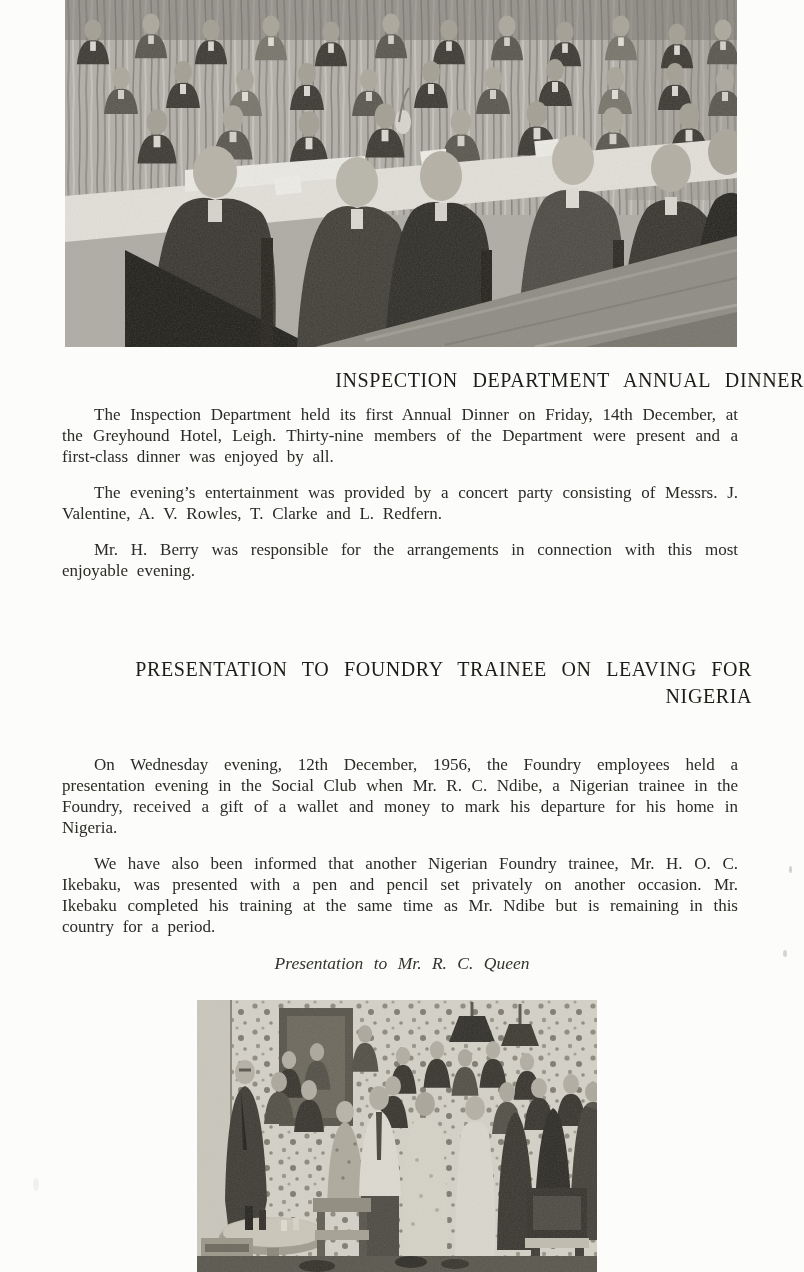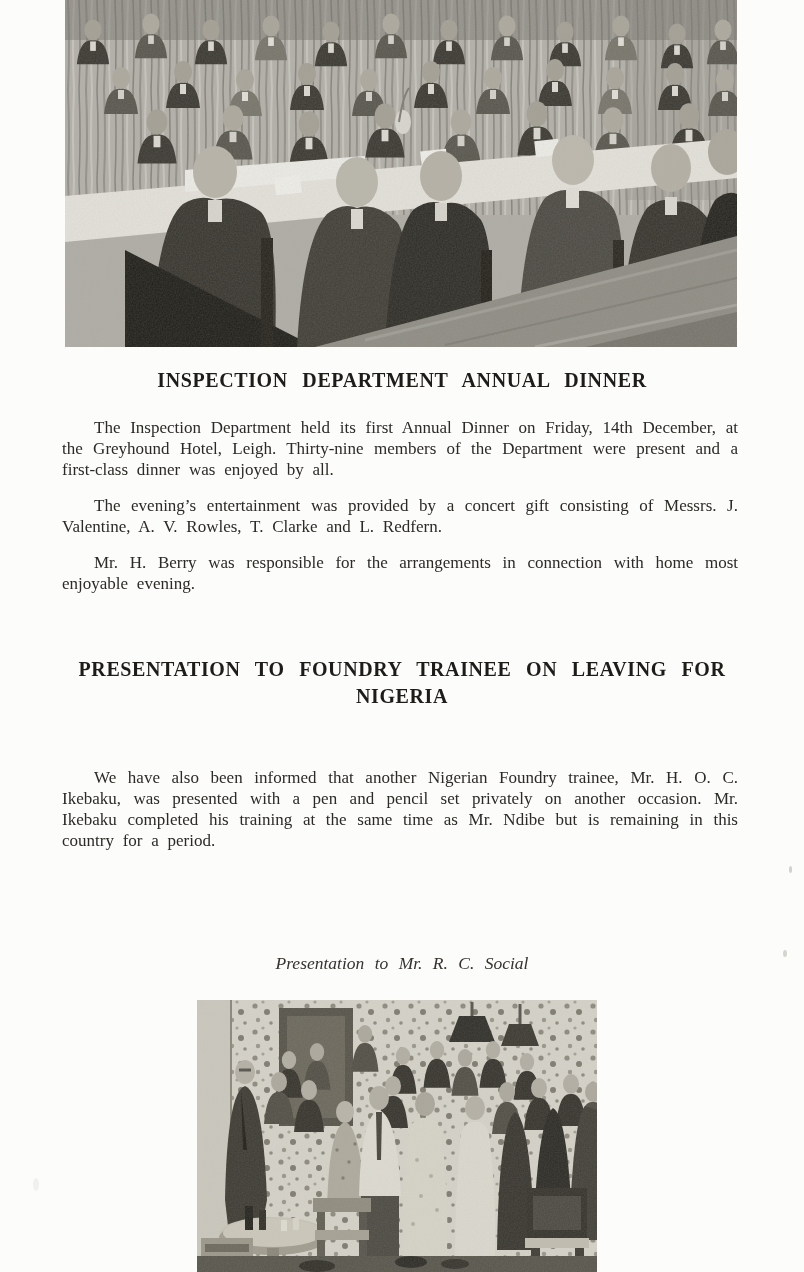--- a/index.html
+++ b/index.html
@@ -11,38 +11,38 @@
     overflow:hidden;
     font-family:"Liberation Serif","DejaVu Serif",serif;
     color:#2b2a27;
   }
   .photo{position:absolute;margin:0;padding:0;line-height:0;}
   .photo svg{display:block;}
   .photo-top{left:65px;top:0;width:672px;height:347px;}
   .photo-bottom{left:197px;top:1000px;width:400px;height:272px;}
   .headline{
     position:absolute;left:0;width:100%;
-    text-align:center;
-    font-weight:bold;
+    text-align:right;
+    font-weight:normal;
     color:#1d1c19;
     letter-spacing:0.6px;
     word-spacing:9px;
     margin:0;
   }
   .headline-1{top:368px;font-size:20px;line-height:24px;}
   .headline-2{top:656px;font-size:20px;line-height:27px;left:52px;width:700px;}
   .text-col{
     position:absolute;left:62px;width:676px;
     font-size:17px;line-height:21px;
     text-align:justify;
     word-spacing:4.5px;
   }
   .text-col-1{top:404px;}
   .text-col-2{top:754px;}
-  .text-col p{margin:13px 0 15px 0;text-indent:32px;}
+  .text-col p{margin:0 0 15px 0;text-indent:32px;}
   .caption{
     position:absolute;top:953px;left:0;width:100%;
     text-align:center;
     font-style:italic;
     font-size:17.5px;
     word-spacing:6px;
     color:#34332f;
     margin:0;
   }
   .speck{position:absolute;border-radius:50%;}
@@ -179,31 +179,32 @@
       </g>
 
       <rect x="0" y="0" width="672" height="347" filter="url(#grain1)"></rect>
     </svg>
   </figure>
 
   <h1 class="headline headline-1">INSPECTION DEPARTMENT ANNUAL DINNER</h1>
 
   <section class="text-col text-col-1">
     <p>The Inspection Department held its first Annual Dinner on Friday, 14th December, at the Greyhound Hotel, Leigh. Thirty-nine members of the Department were present and a first-class dinner was enjoyed by all.</p>
-    <p>The evening’s entertainment was provided by a concert gift consisting of Messrs. J. Valentine, A. V. Rowles, T. Clarke and L. Redfern.</p>
-    <p>Mr. H. Berry was responsible for the arrangements in connection with home most enjoyable evening.</p>
+    <p>The evening’s entertainment was provided by a concert party consisting of Messrs. J. Valentine, A. V. Rowles, T. Clarke and L. Redfern.</p>
+    <p>Mr. H. Berry was responsible for the arrangements in connection with this most enjoyable evening.</p>
   </section>
 
   <h2 class="headline headline-2">PRESENTATION TO FOUNDRY TRAINEE ON LEAVING FOR NIGERIA</h2>
 
   <section class="text-col text-col-2">
+    <p>On Wednesday evening, 12th December, 1956, the Foundry employees held a presentation evening in the Social Club when Mr. R. C. Ndibe, a Nigerian trainee in the Foundry, received a gift of a wallet and money to mark his departure for his home in Nigeria.</p>
     <p>We have also been informed that another Nigerian Foundry trainee, Mr. H. O. C. Ikebaku, was presented with a pen and pencil set privately on another occasion. Mr. Ikebaku completed his training at the same time as Mr. Ndibe but is remaining in this country for a period.</p>
   </section>
 
-  <p class="caption">Presentation to Mr. R. C. Social</p>
+  <p class="caption">Presentation to Mr. R. C. Queen</p>
 
   <figure class="photo photo-bottom" aria-label="Black and white photograph of the presentation evening in the Social Club: a crowd of men in suits and women in light dresses standing before patterned wallpaper, with a small round table of drinks and wooden chairs in the foreground.">
     <svg width="400" height="272" viewBox="0 0 400 272">
       <defs>
         <pattern id="wp" width="26" height="26" patternUnits="userSpaceOnUse">
           <rect width="26" height="26" fill="#d6d3c9"></rect>
           <circle cx="6" cy="6" r="2.6" fill="#8d897e"></circle>
           <circle cx="18" cy="12" r="3" fill="#7e7a6f"></circle>
           <circle cx="9" cy="20" r="2.2" fill="#99958a"></circle>
           <circle cx="22" cy="23" r="1.8" fill="#8d897e"></circle>

